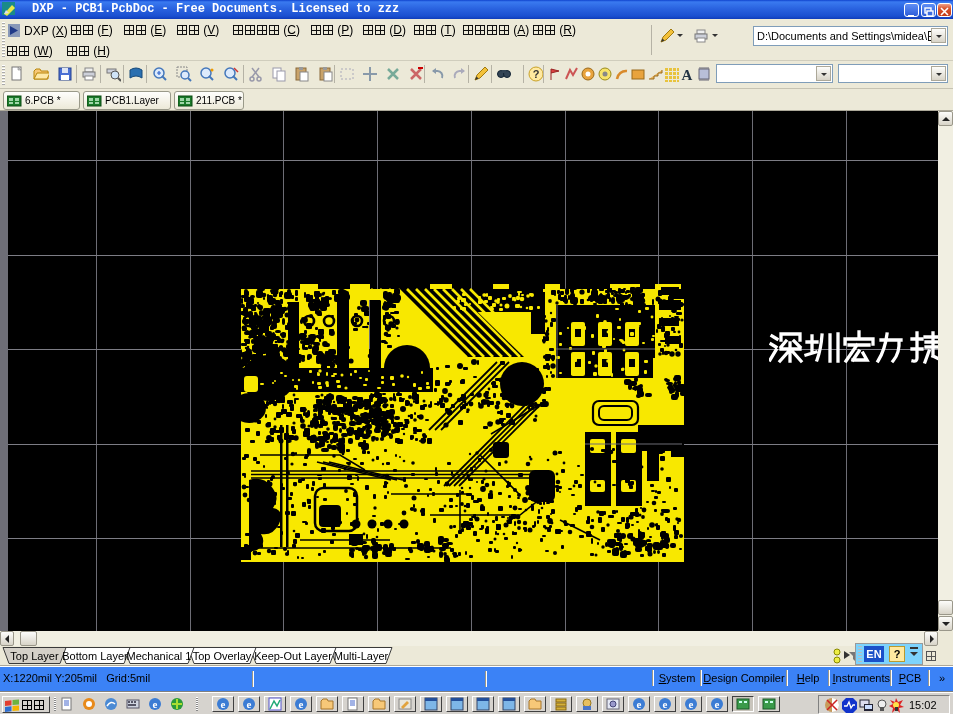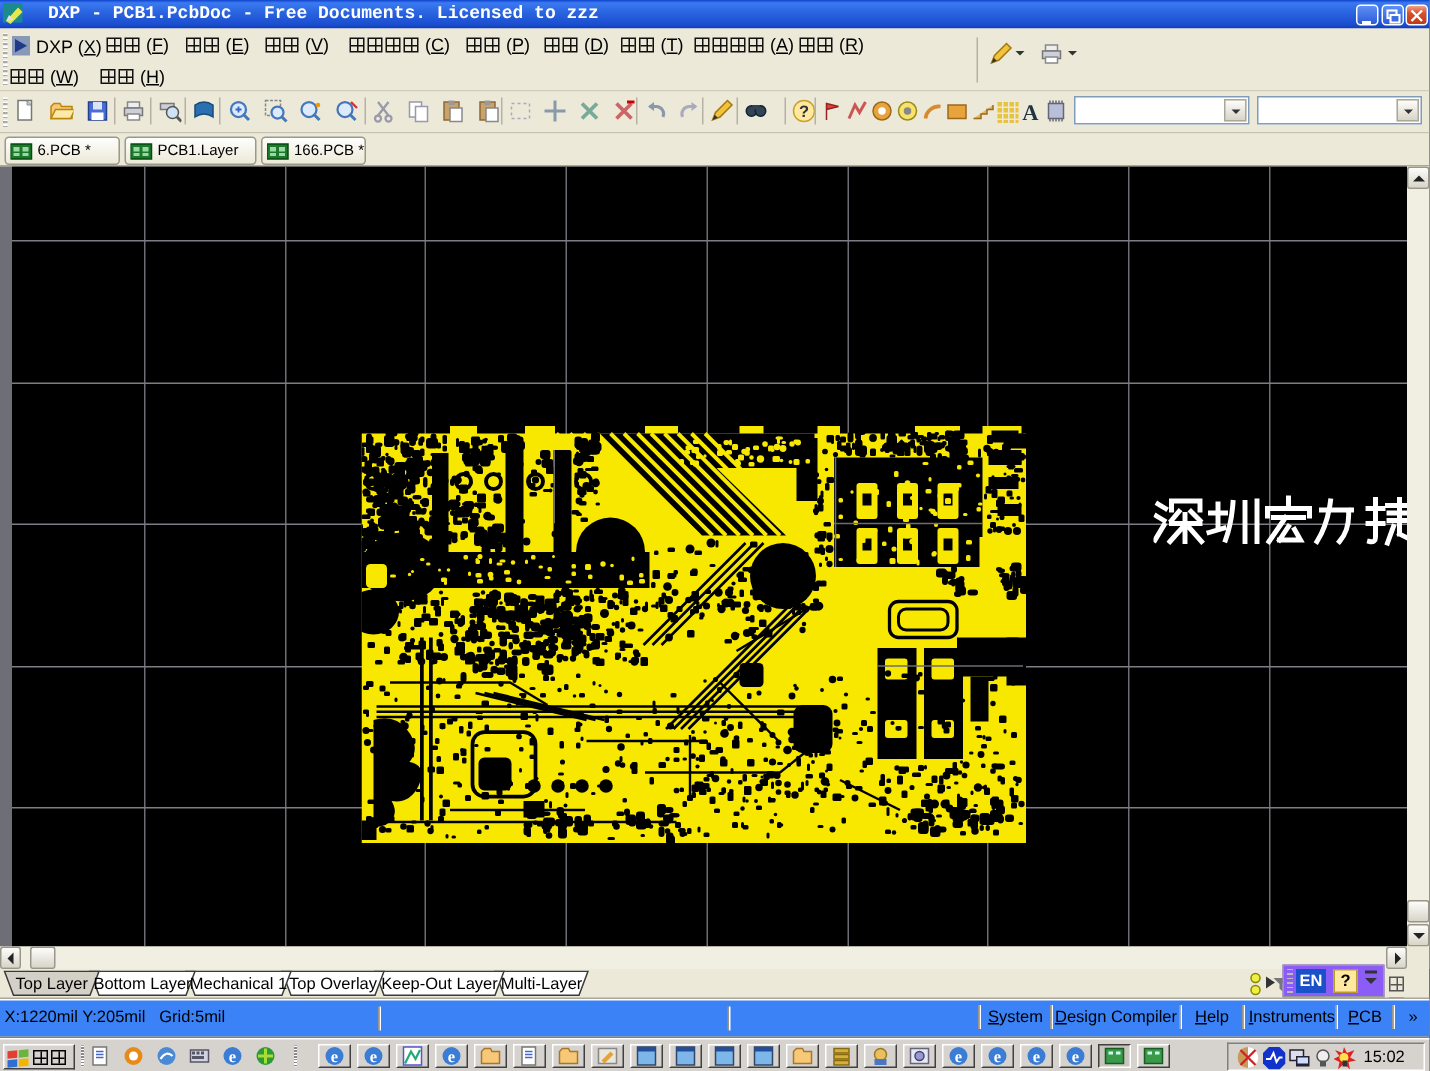--- a/index.html
+++ b/index.html
@@ -50,20 +50,21 @@
         <path d="M2,14 l2-5 8,-8 3,3 -8,8 z" fill="#f3c13a" stroke="#a07a10"></path>
         <path d="M2,14 l1.5,-3.5 2,2 z" fill="#333"></path>
       </svg></div>
  <div style="position:absolute;left:677px;top:15px;border:3.5px solid transparent;border-top-color:#333"></div>
  <div style="position:absolute;left:693px;top:9px"><svg width="16" height="16">
         <rect x="4" y="2" width="8" height="4" fill="#eee" stroke="#888"></rect>
         <rect x="2" y="6" width="12" height="5" fill="#cdd0da" stroke="#777"></rect>
         <rect x="4" y="10" width="8" height="4" fill="#fff" stroke="#888"></rect>
       </svg></div>
  <div style="position:absolute;left:712px;top:15px;border:3.5px solid transparent;border-top-color:#333"></div>
+ <div style="position:absolute;left:753px;top:7px;width:195px;height:20px;background:#fff;border:1px solid #7f9db9;font-size:11px;line-height:18px;padding-left:3px;white-space:nowrap;overflow:hidden">D:\Documents and Settings\midea\<i class="g" style="border-color:#111;background-image:linear-gradient(#111,#111),linear-gradient(#111,#111)"></i>[<div class="dd"></div></div>
 </div>
 
 <div style="position:absolute;left:0;top:61px;width:953px;height:28px;background:#ece9d8;border-bottom:1px solid #c6c3b3">
  <div style="position:absolute;left:2px;top:4px;width:3px;height:20px;background:repeating-linear-gradient(180deg,#fff 0 1px,#aaa 1px 2px,transparent 2px 3px)"></div>
  <div style="position:absolute;left:9px;top:5px;width:16px;height:16px"><svg width="16" height="16">
         <rect x="3" y="1" width="9" height="13" fill="#fff" stroke="#777"></rect>
         <path d="M9,1 l3,3 h-3 z" fill="#ccc" stroke="#777" stroke-width=".5"></path>
       </svg></div>
     <div style="position:absolute;left:33px;top:5px;width:16px;height:16px"><svg width="16" height="16">
         <path d="M1,5 l2,-2 h4 l1,2 h7 v8 h-14 z" fill="#f7c878" stroke="#b8860b" stroke-width="1"></path>
@@ -263,21 +264,21 @@
       <span style="position:absolute;left:21px;top:3px;font:10px 'Liberation Sans';white-space:nowrap">PCB1.Layer</span>
     </div>
     <div style="position:absolute;left:174px;top:2px;width:70px;height:19px;background:linear-gradient(#fefefc,#ece9d8);border:1px solid #9a9a8a;border-radius:3px;overflow:hidden">
       <svg width="15" height="12" style="position:absolute;left:3px;top:3px">
         <rect x="0" y="1" width="14" height="10" fill="#1a7a2a" stroke="#0a4a12"></rect>
         <rect x="2" y="3" width="4" height="3" fill="#9fd6a8"></rect>
         <rect x="8" y="3" width="4" height="3" fill="#9fd6a8"></rect>
         <rect x="2" y="7" width="4" height="2" fill="#9fd6a8"></rect>
         <rect x="8" y="7" width="4" height="2" fill="#9fd6a8"></rect>
       </svg>
-      <span style="position:absolute;left:21px;top:3px;font:10px 'Liberation Sans';white-space:nowrap">166.PCB *</span>
+      <span style="position:absolute;left:21px;top:3px;font:10px 'Liberation Sans';white-space:nowrap">211.PCB *</span>
     </div>
 </div>
 
 <div style="position:absolute;left:0;top:111px;width:8px;height:520px;background:#6e6e76"></div>
 <div style="position:absolute;left:8px;top:111px;width:930px;height:520px;background:#000;overflow:hidden">
  <div style="position:absolute;left:88px;top:0;width:1px;height:520px;background:#6d6d75"></div>
     <div style="position:absolute;left:182px;top:0;width:1px;height:520px;background:#6d6d75"></div>
     <div style="position:absolute;left:275px;top:0;width:1px;height:520px;background:#6d6d75"></div>
     <div style="position:absolute;left:369px;top:0;width:1px;height:520px;background:#6d6d75"></div>
     <div style="position:absolute;left:463px;top:0;width:1px;height:520px;background:#6d6d75"></div>
@@ -2508,21 +2509,21 @@
       <text x="293.0" y="12.5" text-anchor="middle" font-size="11" font-family="Liberation Sans" fill="#000">Keep-Out Layer</text>
       <text x="361.0" y="12.5" text-anchor="middle" font-size="11" font-family="Liberation Sans" fill="#000">Multi-Layer</text>
     </svg>
  <circle></circle>
  <svg width="40" height="18" style="position:absolute;left:832px;top:1px">
       <circle cx="5" cy="5" r="3" fill="#ee4" stroke="#880"></circle>
       <circle cx="5" cy="13" r="3" fill="#ee4" stroke="#880"></circle>
       <path d="M12,4 l6,4 -6,4 z" fill="#333"></path>
       <path d="M17,5 h10 l-4,4 v5 l-2,-2 v-3 z" fill="#777"></path>
     </svg>
- <div style="position:absolute;left:855px;top:-3px;width:68px;height:22px;background:#8b5cf6;border:1px solid #999">
+ <div style="position:absolute;left:855px;top:-3px;width:68px;height:22px;background:#7dd3fc;border:1px solid #999">
    <div style="position:absolute;left:2px;top:2px;width:4px;height:16px;background:repeating-linear-gradient(180deg,#bbb 0 1px,transparent 1px 3px)"></div>
    <div style="position:absolute;left:8px;top:2px;width:20px;height:16px;background:#1a50c8;color:#fff;font:bold 11px 'Liberation Sans';text-align:center;line-height:16px">EN</div>
    <div style="position:absolute;left:33px;top:2px;width:16px;height:16px;background:#ffe9a0;border:1px solid #b89a30;font:bold 11px 'Liberation Sans';text-align:center;line-height:14px">?</div>
    <div style="position:absolute;left:54px;top:3px;width:8px;height:2px;background:#333"></div>
    <div style="position:absolute;left:54px;top:8px;border:4px solid transparent;border-top-color:#333"></div>
  </div>
  <div style="position:absolute;left:925px;top:3px;font-size:12px"><i class="g" style="border-color:#555;background-image:linear-gradient(#555,#555),linear-gradient(#555,#555)"></i><i class="g" style="border-color:#555;background-image:linear-gradient(#555,#555),linear-gradient(#555,#555)"></i></div>
 </div>
 
 <div style="position:absolute;left:0;top:666px;width:953px;height:25px;background:#3b82f6;border-top:1px solid #fff;box-shadow:0 -1px 0 #aca899">

